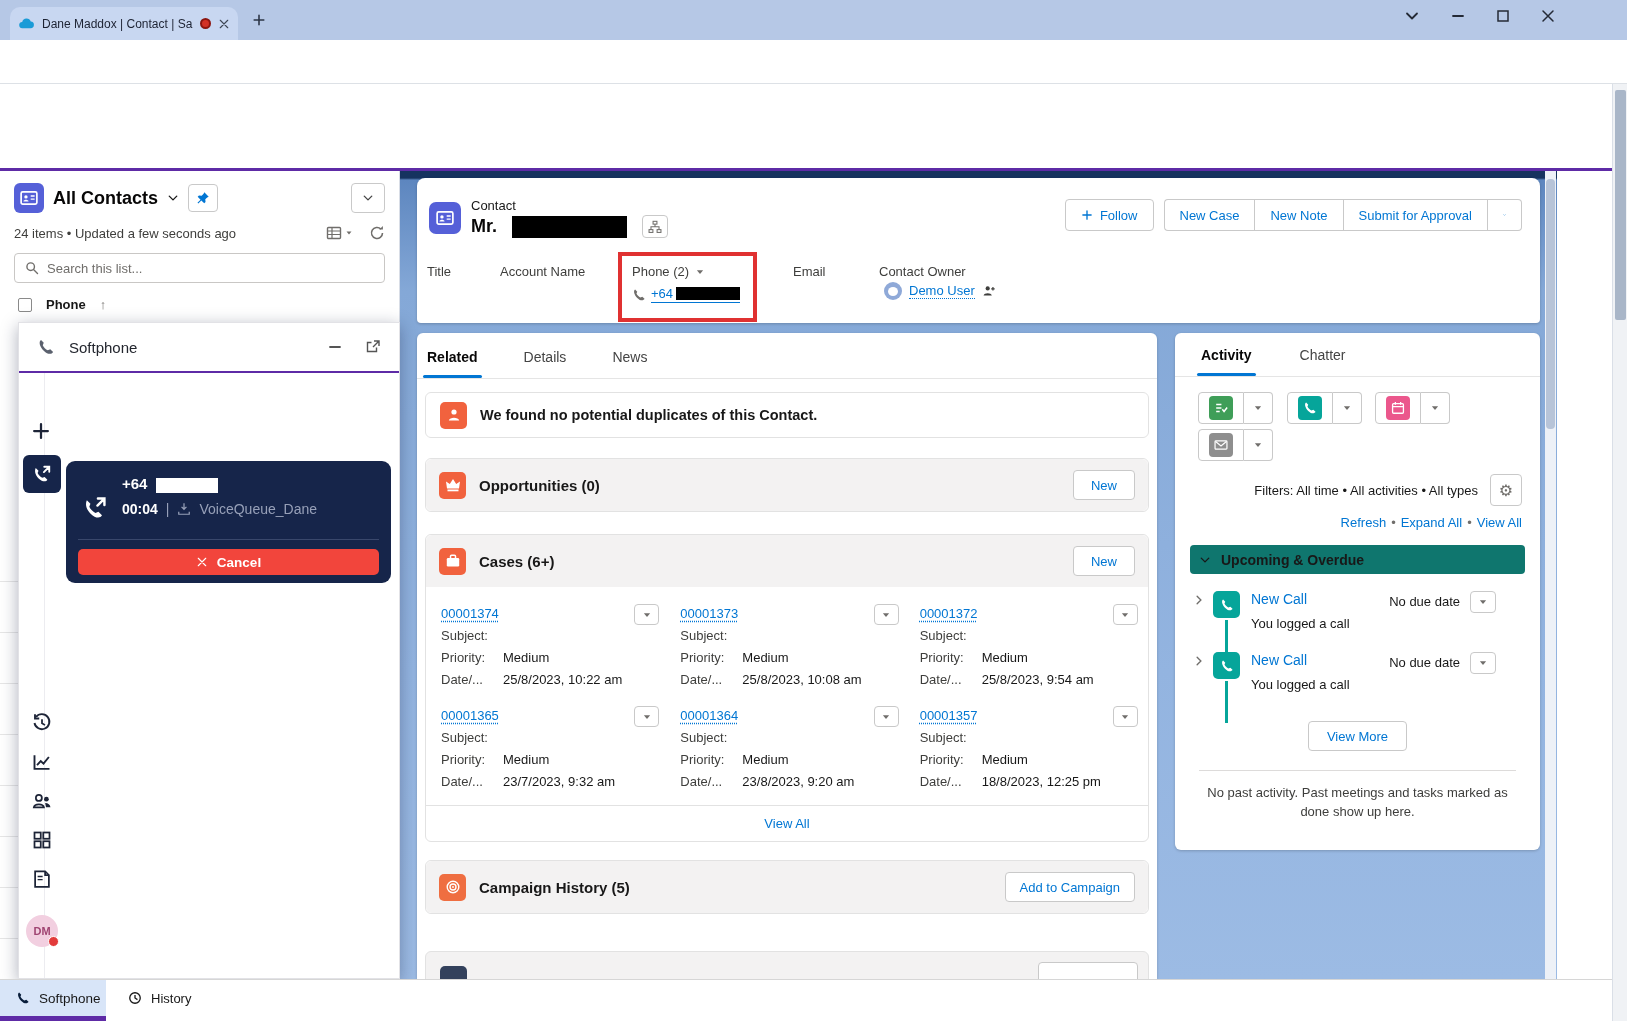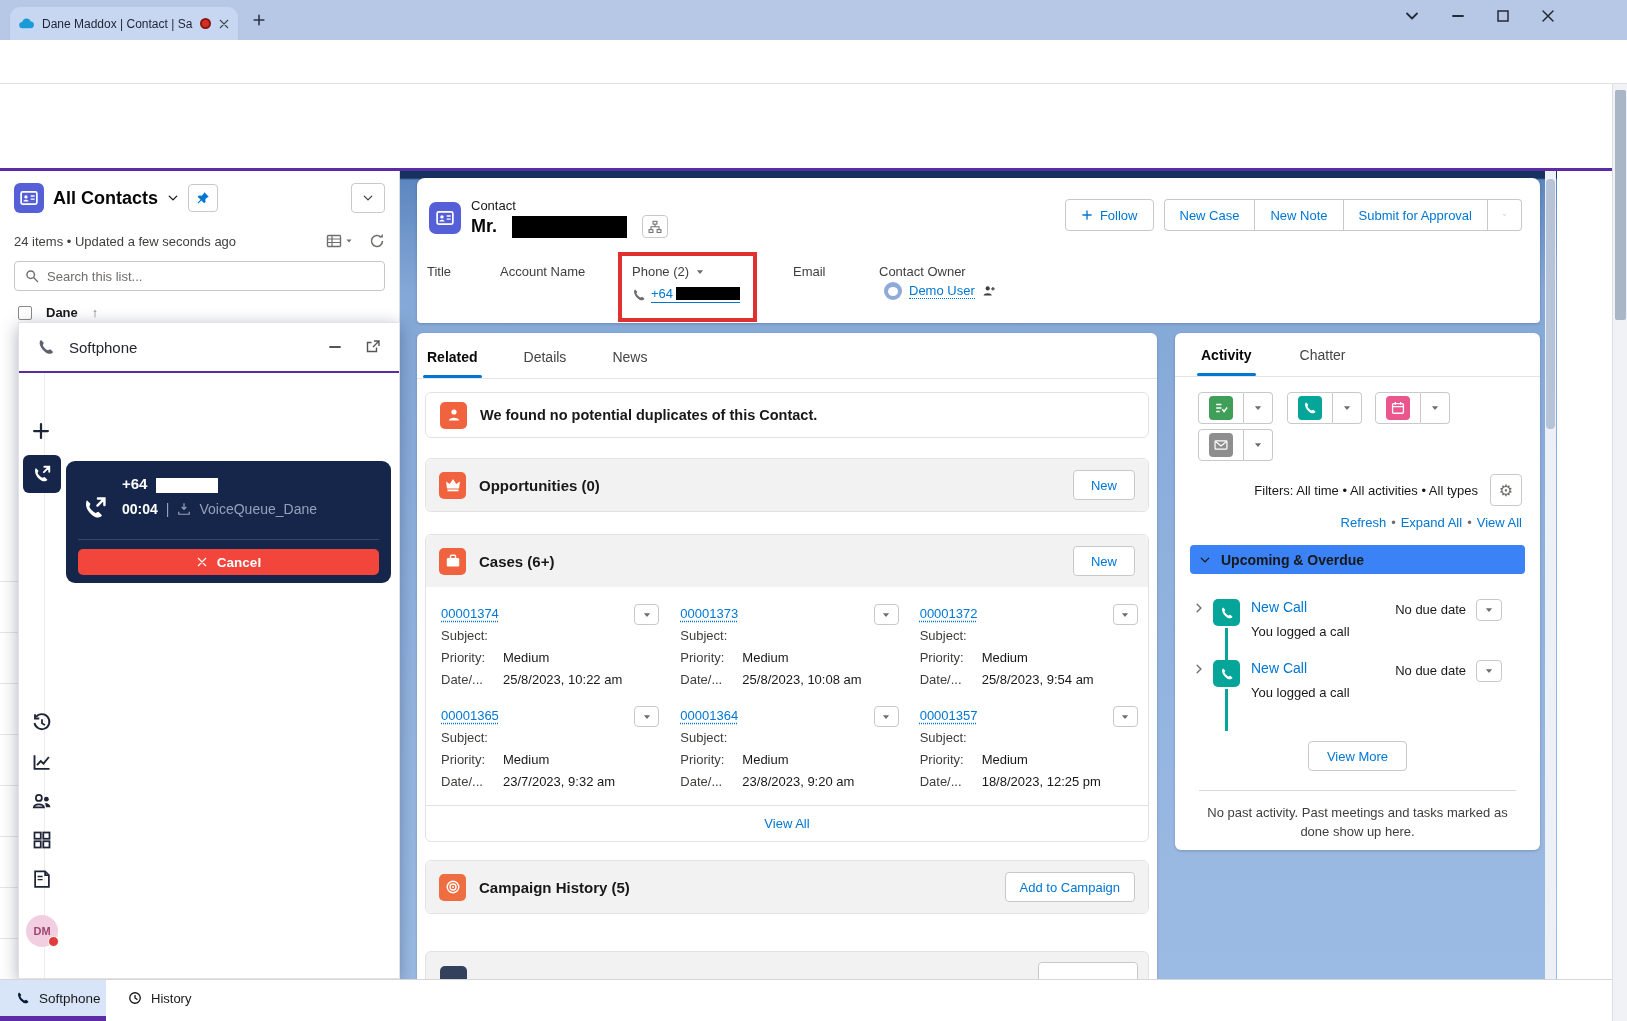--- a/index.html
+++ b/index.html
@@ -70,21 +70,21 @@
   #br-scroll .thumb{position:absolute;left:2px;top:6px;width:11px;height:230px;background:#a9b6c8;border-radius:2px}
 
   
   #listpanel{left:0;top:171px;width:400px;height:808px;background:#fff;border-right:1px solid #d8dde6}
   #lp-head{padding:12px 14px 0}
   #lp-row1{display:flex;align-items:center;gap:9px}
   .obj-icon{width:30px;height:30px;background:#5560d8;border-radius:6px;display:flex;align-items:center;justify-content:center;color:#fff;flex:0 0 auto}
   #lp-title{font-size:18px;font-weight:bold;color:#080707}
   #lp-pinbtn{width:30px;height:28px;display:flex;align-items:center;justify-content:center;color:#0176d3}
   #lp-ddbtn{margin-left:auto;width:34px;height:30px;display:flex;align-items:center;justify-content:center;color:#444}
-  #lp-meta-row{display:flex;align-items:center;margin-top:20px;color:#3e3e3c;font-size:13px}
+  #lp-meta-row{display:flex;align-items:center;margin-top:12px;color:#3e3e3c;font-size:13px}
   #lp-meta-icons{margin-left:auto;display:flex;align-items:center;gap:16px;color:#706e6b}
   #lp-search{margin-top:12px;height:30px;border:1px solid #c9c7c5;border-radius:4px;display:flex;align-items:center;padding:0 10px;gap:8px;color:#706e6b}
   #lp-search input{border:none;flex:1;font-size:13px}
   #lp-search input::placeholder{color:#706e6b}
   #lp-namerow{display:flex;align-items:center;gap:14px;margin-top:14px;padding-left:4px}
   .cbx{width:14px;height:14px;border:1px solid #8a8a8a;border-radius:2px;background:#fff}
   #lp-sliver{left:0;top:360px;width:18px;height:580px;background:repeating-linear-gradient(to bottom,#fff 0 50px,#e6e6e6 50px 51px)}
 
   
   #softphone{left:18px;top:322px;width:382px;height:657px;background:#fff;border:1px solid #e2e2e6;box-shadow:0 4px 16px rgba(20,30,60,.35);display:flex;flex-direction:column}
@@ -173,33 +173,33 @@
   .combo{display:inline-flex;margin-right:10px;vertical-align:top}
   .combo .main{width:46px;height:32px;border:1px solid #c9c9c9;border-radius:4px 0 0 4px;display:flex;align-items:center;justify-content:center;background:#fff}
   .combo .dd{width:29px;height:32px;border:1px solid #c9c9c9;border-left:0;border-radius:0 4px 4px 0;display:flex;align-items:center;justify-content:center;color:#706e6b;background:#fff}
   .act-ic{width:24px;height:24px;border-radius:4px;display:flex;align-items:center;justify-content:center;color:#fff}
   .c-task{background:#3f9e58}.c-call{background:#06a59a}.c-event{background:#eb578c}.c-mail{background:#8e8e8e}
   #filtersrow{position:relative;margin-top:13px;height:32px}
   #filterstext{position:absolute;right:62px;top:9px;font-size:13px;color:#181818}
   #gearbtn{position:absolute;right:18px;top:0;width:32px;height:32px;display:flex;align-items:center;justify-content:center;color:#706e6b;font-size:16px}
   #linksrow{margin-top:9px;text-align:right;padding-right:18px;font-size:13px}
   #linksrow .sep{color:#706e6b;margin:0 5px}
-  #upbar{margin:15px 15px 12px;height:29px;background:#3b82f6;border-radius:4px;display:flex;align-items:center;gap:10px;padding:0 9px;color:#181818}
+  #upbar{margin:15px 15px 4px;height:29px;background:#0f766e;border-radius:4px;display:flex;align-items:center;gap:10px;padding:0 9px;color:#181818}
   #upbar b{font-size:14px}
-  #timeline{position:relative;padding:13px 2px 0 0}
+  #timeline{position:relative;padding:13px 8px 0 0}
   .act-item{position:relative;min-height:61px;padding-left:76px}
   .act-item .expand{position:absolute;left:18px;top:3px;color:#706e6b}
   .act-item .tlic{position:absolute;left:38px;top:0;width:27px;height:27px;background:#06a59a;border-radius:5px;display:flex;align-items:center;justify-content:center;color:#fff}
   .act-item .conn{position:absolute;left:50px;top:29px;width:3px;background:#06a59a}
   .act-item .r1{display:flex;align-items:center}
   .act-item .r1 a{font-size:14px}
   .act-item .due{position:absolute;right:72px;top:3px;font-size:13px;color:#181818}
   .act-item .idd{position:absolute;right:36px;top:0;width:26px;height:22px;display:flex;align-items:center;justify-content:center;color:#706e6b}
   .act-item .desc{margin-top:9px;font-size:13px;color:#181818}
-  #viewmore{display:block;margin:20px auto 0;height:30px;padding:0 18px;font-size:13px}
+  #viewmore{display:block;margin:8px auto 0;height:30px;padding:0 18px;font-size:13px}
   #actdiv{margin:19px 24px 0;border-top:1px solid #dddbda}
   #emptytext{margin:13px auto 0;width:332px;text-align:center;font-size:13px;color:#3e3e3c;line-height:1.45}
 
   
   #utilbar{left:0;top:979px;width:1612px;height:37px;background:#fff;border-top:1px solid #d6d6d6;display:flex;align-items:stretch}
   #ub-soft{width:106px;background:#d8e5f8;display:flex;align-items:center;gap:9px;padding-left:16px;color:#081d3a}
   #ub-soft span{font-size:13.5px;color:#181818}
   #ub-hist{display:flex;align-items:center;gap:9px;padding-left:22px;color:#181818}
   #purplestrip{left:0;top:1016px;width:106px;height:5px;background:#5e2ba6}
 
@@ -633,21 +633,21 @@
     <div id="lp-search">
       <span>
           <svg class="ic i14">
             <use href="#s-search"></use>
           </svg>
         </span>
       <input type="text" placeholder="Search this list..." style="">
     </div>
     <div id="lp-namerow">
       <span class="cbx"></span>
-      <b>Dane</b>
+      <b>Phone</b>
       <span style="color:#706e6b;font-weight:bold">↑</span>
     </div>
   </div>
   <div id="lp-sliver" class="abs"></div>
 </div>
 
 <div id="softphone" class="abs">
   <div id="sp-head">
     <span>
         <svg class="ic i18">

